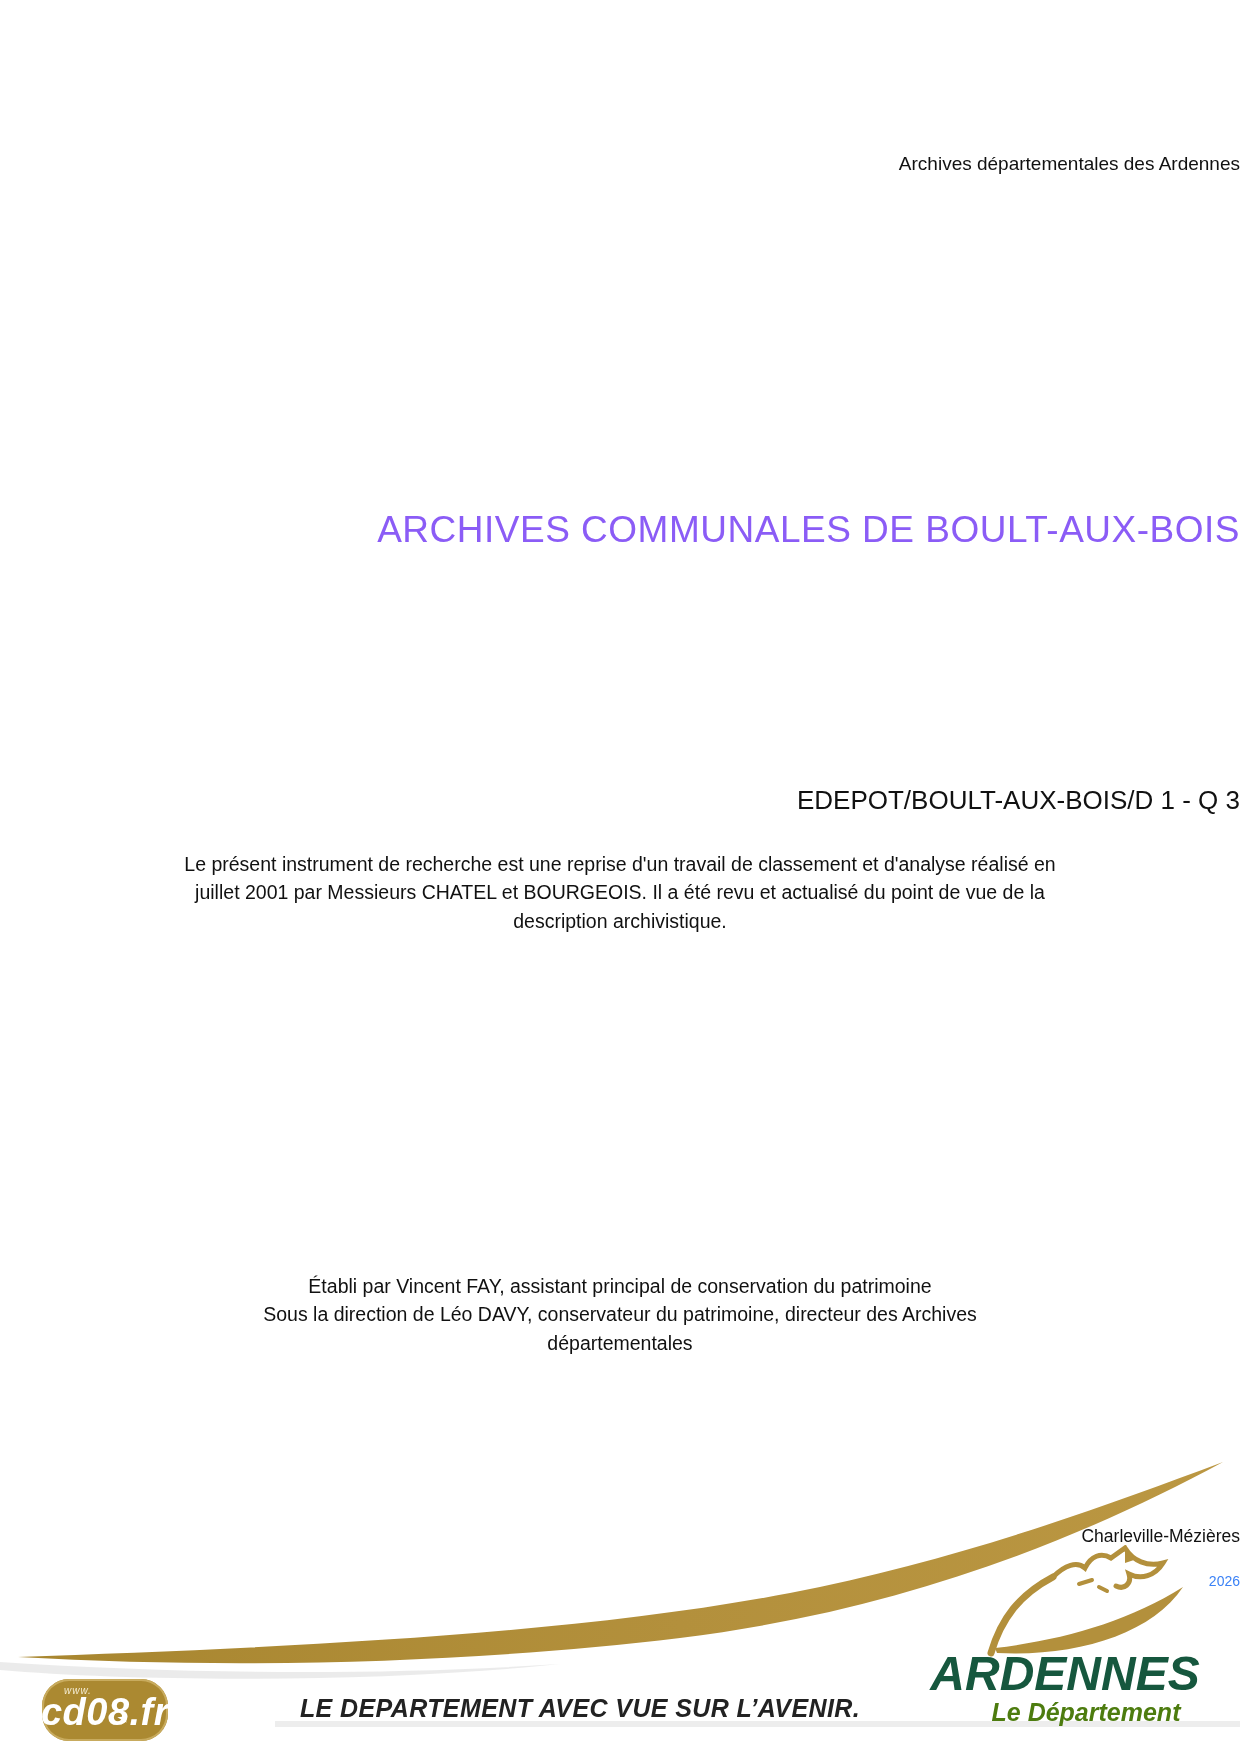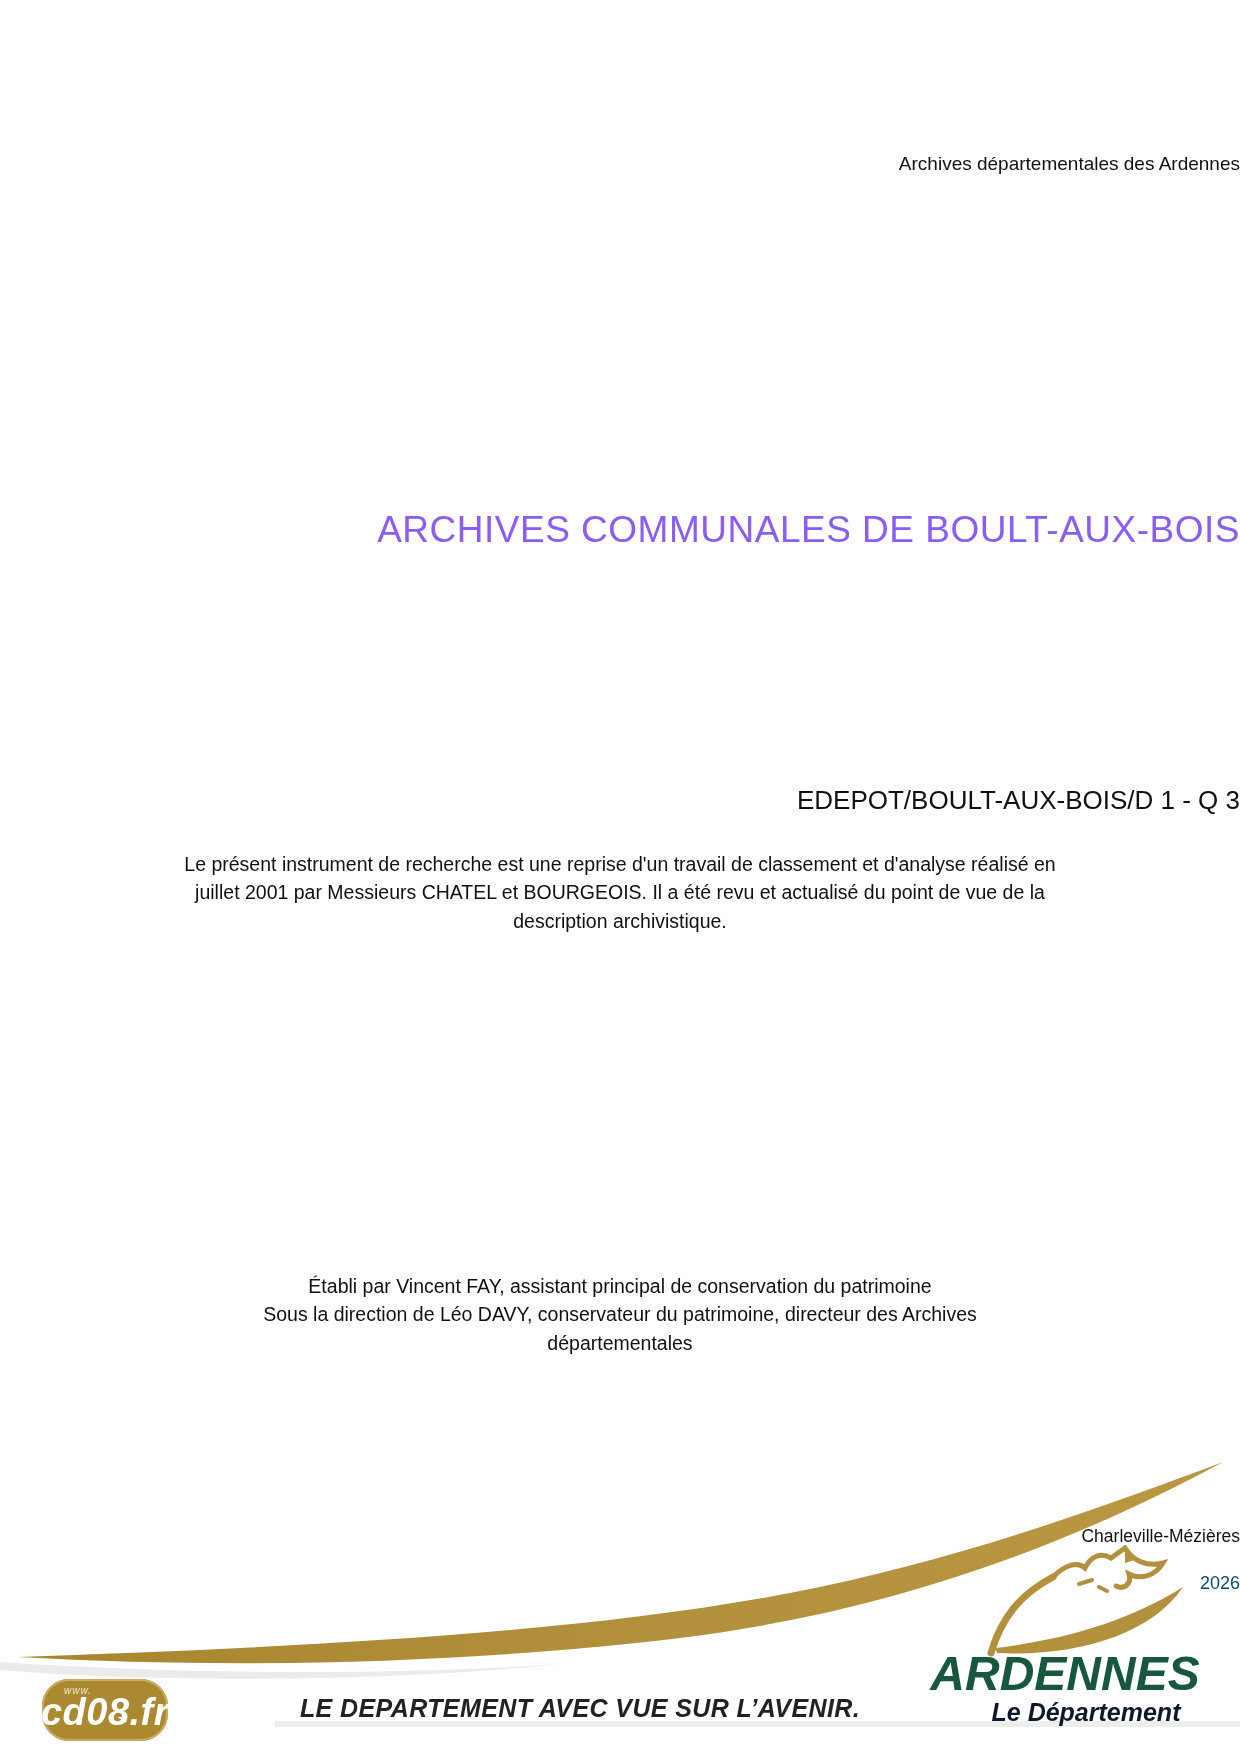--- a/index.html
+++ b/index.html
@@ -19,21 +19,21 @@
   .reference{top:785px;font-size:26px;color:#111;}
   .description{
     position:absolute;top:850px;left:180px;width:880px;
     font-size:19.5px;line-height:1.45;text-align:center;color:#111;
   }
   .credits{
     position:absolute;top:1272px;left:210px;width:820px;
     font-size:19.5px;line-height:1.45;text-align:center;color:#111;
   }
   .place-line{top:1526px;font-size:17.5px;color:#111;}
-  .year-line{top:1573px;font-size:18px;color:#0c4a6e;}
+  .year-line{top:1573px;font-size:14px;color:#3b82f6;}
 
   
   .swoosh-svg{position:absolute;left:0;top:1440px;width:1240px;height:313px;z-index:1;}
   .footer-strip{position:absolute;left:275px;top:1721px;width:965px;height:6px;background:#ededed;z-index:0;}
 
   .cd08-badge{
     position:absolute;left:42px;top:1679px;width:126px;height:62px;
     background:#ab8931;border-radius:27px;z-index:3;
     box-shadow:inset 0 0 0 2px #c8ab5e;
     display:flex;align-items:center;justify-content:center;
@@ -56,21 +56,21 @@
     font-size:25px;font-weight:bold;font-style:italic;color:#222222;
     letter-spacing:.4px;z-index:3;white-space:nowrap;
   }
 
   .ardennes-block{position:absolute;left:900px;top:1650px;width:330px;text-align:center;z-index:3;}
   .ardennes-name{
     font-size:48px;font-weight:bold;font-style:italic;color:#16573e;
     line-height:1;letter-spacing:0px;white-space:nowrap;
   }
   .ardennes-sub{
-    font-size:25px;font-weight:bold;font-style:italic;color:#0f172a;
+    font-size:25px;font-weight:bold;font-style:italic;color:#4d7c0f;
     line-height:1;margin-top:2px;padding-left:42px;white-space:nowrap;
   }
   .boar-svg{position:absolute;left:975px;top:1545px;width:230px;height:115px;z-index:2;}
 </style>
 </head>
 <body>
 
 <div class="page">
 
   <div class="centered header-line">Archives départementales des Ardennes</div>

